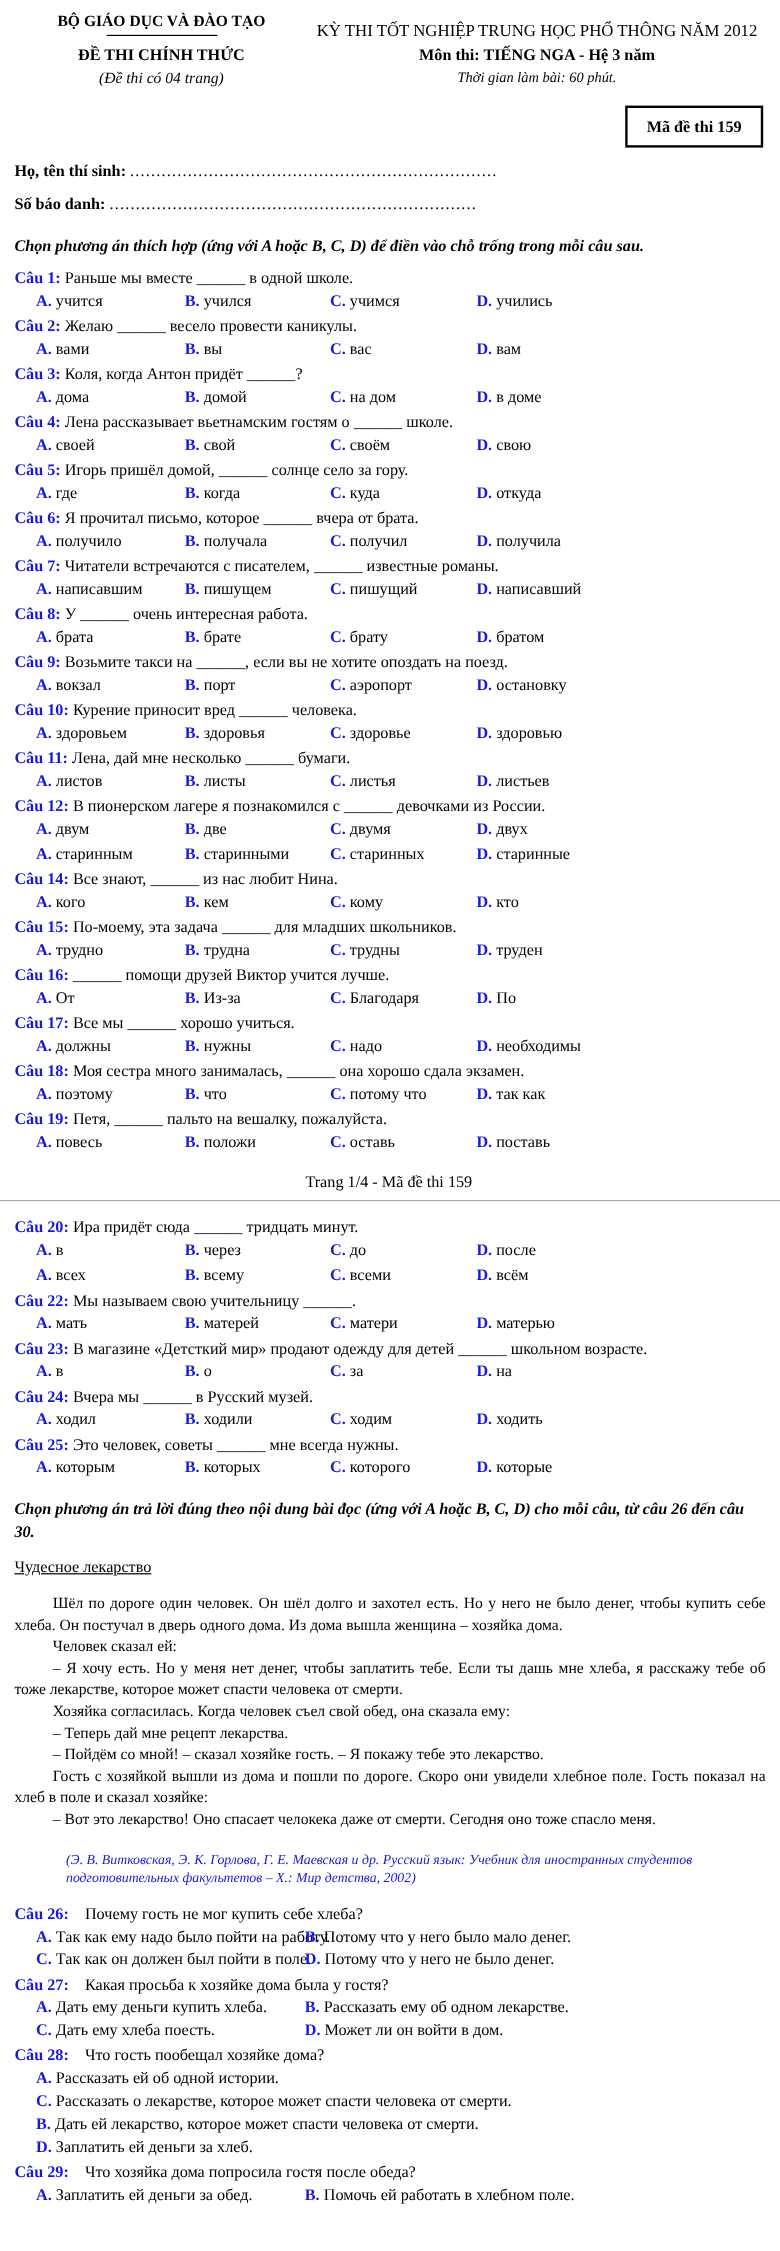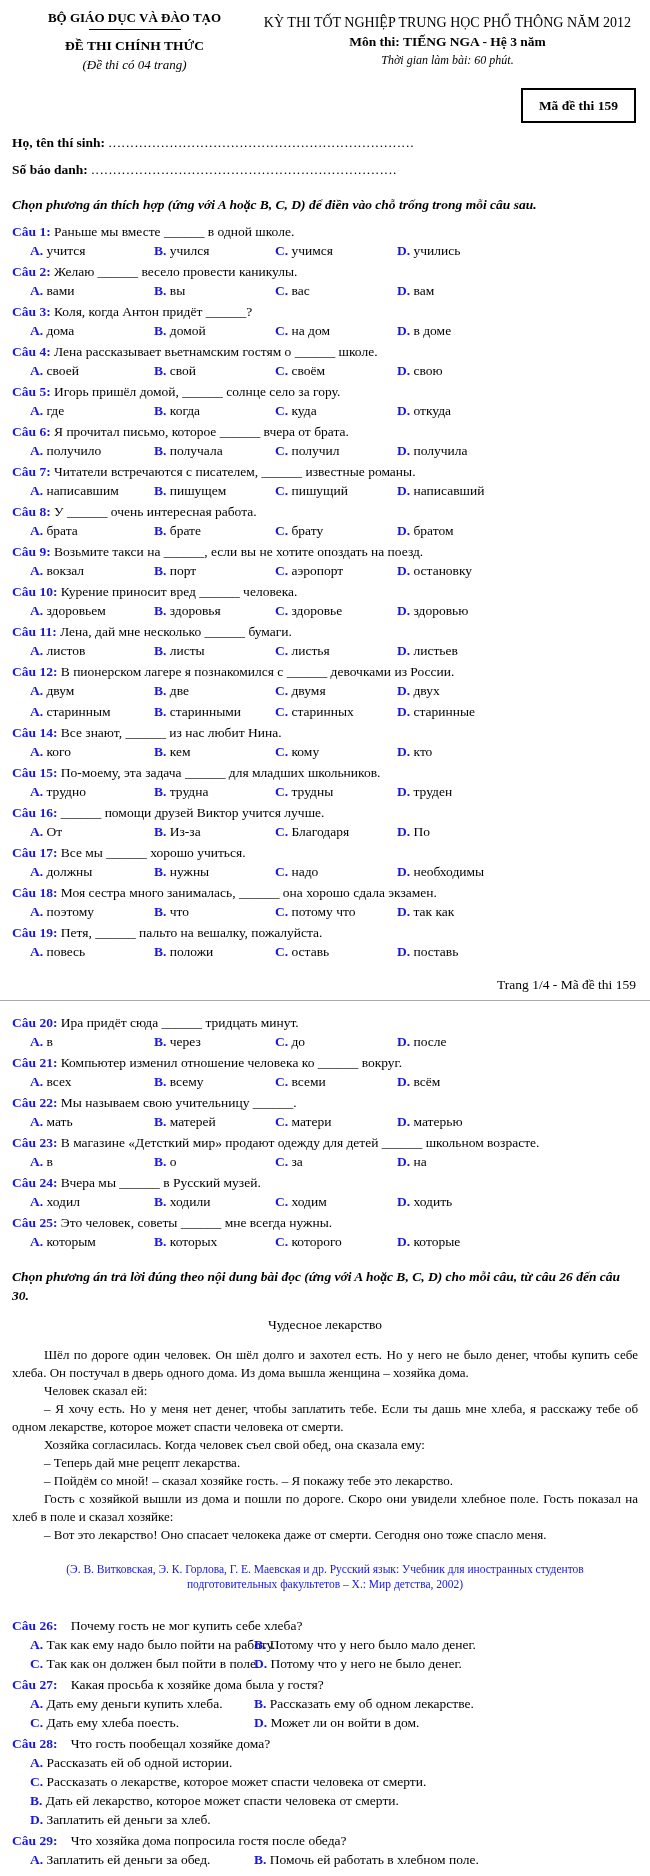--- a/index.html
+++ b/index.html
@@ -4,21 +4,21 @@
 <style>
   html,body{margin:0;padding:0;background:#ffffff;}
   body{
     width:650px;min-height:1876px;box-sizing:border-box;
     font-family:"Liberation Serif","DejaVu Serif",serif;
     font-size:13.5px;color:#000;line-height:19px;
     padding:8px 12px 6px 12px;
   }
   .blue{color:#1717dd;}
   
-  .header{display:flex;align-items:center;}
+  .header{display:flex;align-items:flex-end;}
   .header-left{width:245px;text-align:center;}
   .header-right{flex:1;text-align:center;}
   .ministry{font-weight:bold;font-size:13px;}
   .ministry-underline{width:92px;border-bottom:1px solid #000;margin:1px auto 6px auto;height:1px;}
   .official{font-weight:bold;font-size:13.5px;margin-top:6px;}
   .pages-note{font-style:italic;font-size:13px;}
   .exam-title{font-weight:normal;font-size:14px;}
   .exam-subject{font-weight:bold;font-size:13.5px;}
   .exam-duration{font-style:italic;font-size:12px;}
   .code-box-row{display:flex;justify-content:flex-end;margin:14px 2px 10px 0;}
@@ -30,27 +30,27 @@
   .question{margin:0 0 2px 0;}
   .q-line{white-space:nowrap;}
   .q-label{font-weight:bold;}
   .q-label.part2{margin-right:10px;}
   .options{margin-left:18px;}
   .options.cols4{display:grid;grid-template-columns:124px 121px 122px 1fr;}
   .options.cols2{display:grid;grid-template-columns:224px 1fr;}
   .options.list{display:block;}
   .opt{white-space:nowrap;}
   .opt-letter{font-weight:bold;}
-  .page-footer{text-align:right;margin:14px 2px 6px 0;}
+  .page-footer{text-align:center;margin:14px 2px 6px 0;}
   .page-divider{border:none;border-top:1px solid #a9a9a9;margin:6px -12px 12px -12px;}
-  .reading-title{text-align:center;margin:10px 0 12px 0;}
+  .reading-title{margin:10px 0 12px 0;text-decoration:underline;}
   .passage p{margin:0;text-indent:32px;text-align:justify;line-height:18px;font-size:13px;}
   .attribution{
-    color:#1717dd;font-size:11.5px;line-height:15px;
-    text-align:center;margin:18px auto 24px auto;max-width:540px;
+    color:#1717dd;font-style:italic;font-size:11.5px;line-height:15px;
+    margin:18px auto 12px auto;max-width:540px;
   }
 </style>
 </head>
 <body>
 
 <div class="header">
   <div class="header-left">
     <div class="ministry">BỘ GIÁO DỤC VÀ ĐÀO TẠO</div>
     <div class="ministry-underline"></div>
     <div class="official">ĐỀ THI CHÍNH THỨC</div>
@@ -334,24 +334,20 @@
     </div>
     <div class="options cols4">
         <span class="opt"><span class="opt-letter blue">A.</span><span> в</span></span>
         <span class="opt"><span class="opt-letter blue">B.</span><span> через</span></span>
         <span class="opt"><span class="opt-letter blue">C.</span><span> до</span></span>
         <span class="opt"><span class="opt-letter blue">D.</span><span> после</span></span>
       </div>
   </div>
 
   <div class="question">
-    <div class="q-line">
-      <span class="q-label blue">Câu 21:</span>
-      <span class="q-text">Компьютер изменил отношение человека ко ______ вокруг.</span>
-    </div>
     <div class="options cols4">
         <span class="opt"><span class="opt-letter blue">A.</span><span> всех</span></span>
         <span class="opt"><span class="opt-letter blue">B.</span><span> всему</span></span>
         <span class="opt"><span class="opt-letter blue">C.</span><span> всеми</span></span>
         <span class="opt"><span class="opt-letter blue">D.</span><span> всём</span></span>
       </div>
   </div>
 
   <div class="question">
     <div class="q-line">
@@ -404,21 +400,21 @@
         <span class="opt"><span class="opt-letter blue">D.</span><span> которые</span></span>
       </div>
   </div>
 </div>
 
 <div class="instruction">Chọn phương án trả lời đúng theo nội dung bài đọc (ứng với A hoặc B, C, D) cho mỗi câu, từ câu 26 đến câu 30.</div>
 <div class="reading-title">Чудесное лекарство</div>
 <div class="passage" id="passage">
     <p>Шёл по дороге один человек. Он шёл долго и захотел есть. Но у него не было денег, чтобы купить себе хлеба. Он постучал в дверь одного дома. Из дома вышла женщина – хозяйка дома.</p>
     <p>Человек сказал ей:</p>
-    <p>– Я хочу есть. Но у меня нет денег, чтобы заплатить тебе. Если ты дашь мне хлеба, я расскажу тебе об одном лекарстве, которое может спасти человека от смерти.</p>
+    <p>– Я хочу есть. Но у меня нет денег, чтобы заплатить тебе. Если ты дашь мне хлеба, я расскажу тебе об тоже лекарстве, которое может спасти человека от смерти.</p>
     <p>Хозяйка согласилась. Когда человек съел свой обед, она сказала ему:</p>
     <p>– Теперь дай мне рецепт лекарства.</p>
     <p>– Пойдём со мной! – сказал хозяйке гость. – Я покажу тебе это лекарство.</p>
     <p>Гость с хозяйкой вышли из дома и пошли по дороге. Скоро они увидели хлебное поле. Гость показал на хлеб в поле и сказал хозяйке:</p>
     <p>– Вот это лекарство! Оно спасает челокека даже от смерти. Сегодня оно тоже спасло меня.</p>
   </div>
 <div class="attribution">(Э. В. Витковская, Э. К. Горлова, Г. Е. Маевская и др. Русский язык: Учебник для иностранных студентов подготовительных факультетов – Х.: Мир детства, 2002)</div>
 
 <div id="questions-part2">
   <div class="question">

